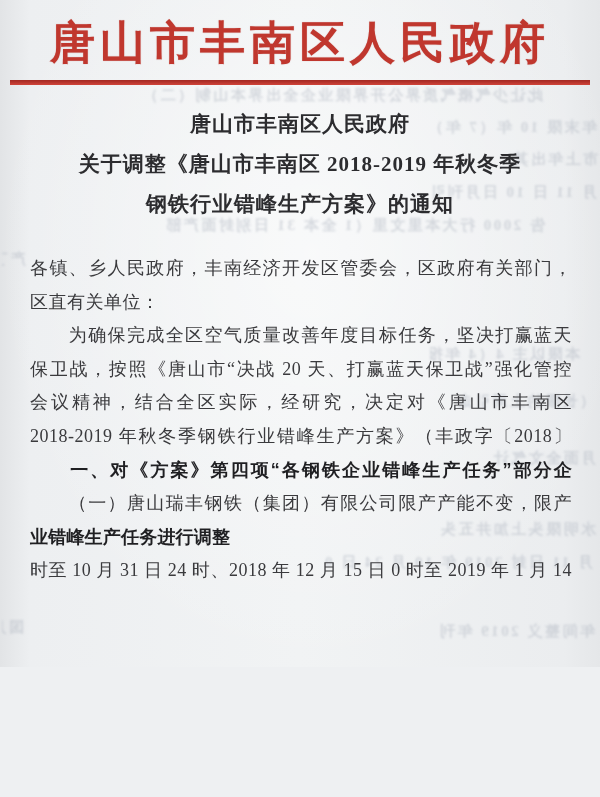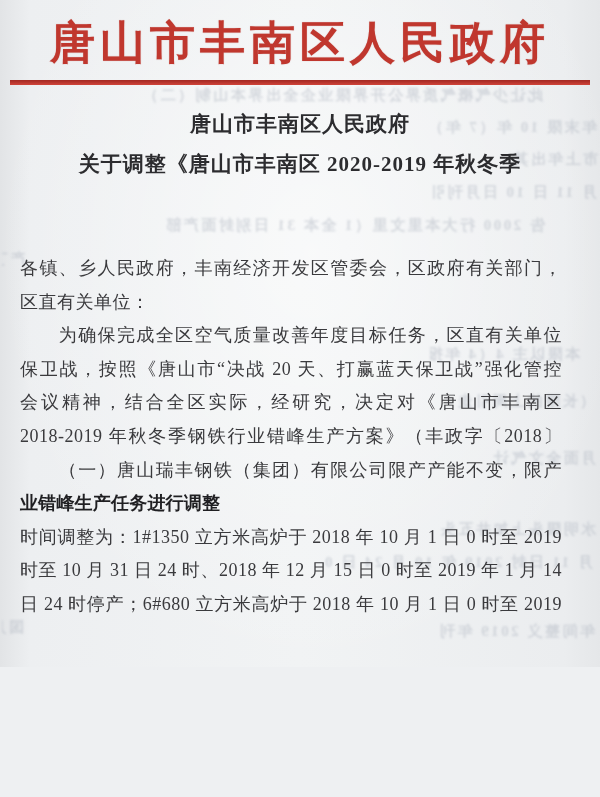--- a/index.html
+++ b/index.html
@@ -24,21 +24,21 @@
   }
   .red-rule{
     position:absolute;top:80px;left:10px;width:580px;height:5px;z-index:2;
     background:linear-gradient(180deg,#a82c25 15%,#d0443a 100%);
   }
   .doc-title{
     position:absolute;top:104px;left:0;right:0;z-index:2;text-align:center;
     font-weight:bold;color:#2c2c2f;font-size:21px;line-height:40px;letter-spacing:1px;
   }
   .body-text{
-    position:absolute;top:252px;left:20px;width:542px;z-index:2;
+    position:absolute;top:252px;left:30px;width:542px;z-index:2;
     font-size:18px;line-height:33.6px;color:#3a3a3d;
   }
   .ln{height:33.6px;white-space:nowrap;letter-spacing:.5px;}
   .ln.fill{white-space:normal;text-align:justify;text-align-last:justify;}
   .ln.hd{
     font-weight:bold;color:#1f1f22;
     font-family:"Liberation Sans","DejaVu Sans",sans-serif;letter-spacing:.2px;
   }
   .watermark{position:absolute;left:468px;top:740px;width:175px;height:57px;z-index:5;opacity:.85;}
   .wm-logo{position:absolute;left:24px;top:0px;}
@@ -76,35 +76,35 @@
     <div class="bf" style="top:757px;left:55px;width:130px;">日将停</div>
     <div class="bf" style="top:250px;left:2px;width:24px;">产了</div>
     <div class="bf" style="top:618px;left:2px;width:22px;">国月</div>
   </div>
 
   <div class="letterhead">唐山市丰南区人民政府</div>
   <div class="red-rule"></div>
 
   <div class="doc-title">
     <div>唐山市丰南区人民政府</div>
-    <div>关于调整《唐山市丰南区 2020-2019 年秋冬季</div>
+    <div>关于调整《唐山市丰南区 2018-2019 年秋冬季</div>
+    <div>钢铁行业错峰生产方案》的通知</div>
   </div>
 
   <div class="body-text">
     <div class="ln fill">各镇、乡人民政府，丰南经济开发区管委会，区政府有关部门，</div>
     <div class="ln">区直有关单位：</div>
-    <div class="ln fill">　　为确保完成全区空气质量改善年度目标任务，区直有关单位</div>
+    <div class="ln fill">　　为确保完成全区空气质量改善年度目标任务，坚决打赢蓝天</div>
     <div class="ln fill">保卫战，按照《唐山市“决战 20 天、打赢蓝天保卫战”强化管控</div>
     <div class="ln fill">会议精神，结合全区实际，经研究，决定对《唐山市丰南区</div>
     <div class="ln fill">2018-2019 年秋冬季钢铁行业错峰生产方案》（丰政字〔2018〕</div>
+    <div class="ln fill hd">　　一、对《方案》第四项“各钢铁企业错峰生产任务”部分企</div>
     <div class="ln fill">　　（一）唐山瑞丰钢铁（集团）有限公司限产产能不变，限产</div>
     <div class="ln hd">业错峰生产任务进行调整</div>
-    <div class="ln fill">时间调整为：1#1350 立方米高炉于 2018 年 10 月 1 日 0 时至 2019</div>
     <div class="ln fill">时至 10 月 31 日 24 时、2018 年 12 月 15 日 0 时至 2019 年 1 月 14</div>
-    <div class="ln fill">日 24 时停产；6#680 立方米高炉于 2018 年 10 月 1 日 0 时至 2019</div>
   </div>
 
   <div class="watermark">
     <span class="wm-logo">
       <svg width="46" height="54" viewBox="0 0 46 54">
         <ellipse cx="23" cy="15" rx="6.5" ry="11.5" fill="#8bc24a" fill-opacity="0.8" transform="rotate(-40 23 28)"></ellipse>
         <ellipse cx="23" cy="15" rx="6.5" ry="11.5" fill="#f5a93c" fill-opacity="0.8" transform="rotate(40 23 28)"></ellipse>
         <ellipse cx="23" cy="15" rx="6.5" ry="11.5" fill="#ef7fa2" fill-opacity="0.75" transform="rotate(140 23 28)"></ellipse>
         <ellipse cx="23" cy="15" rx="6.5" ry="11.5" fill="#3ab5cd" fill-opacity="0.75" transform="rotate(220 23 28)"></ellipse>
       </svg>

